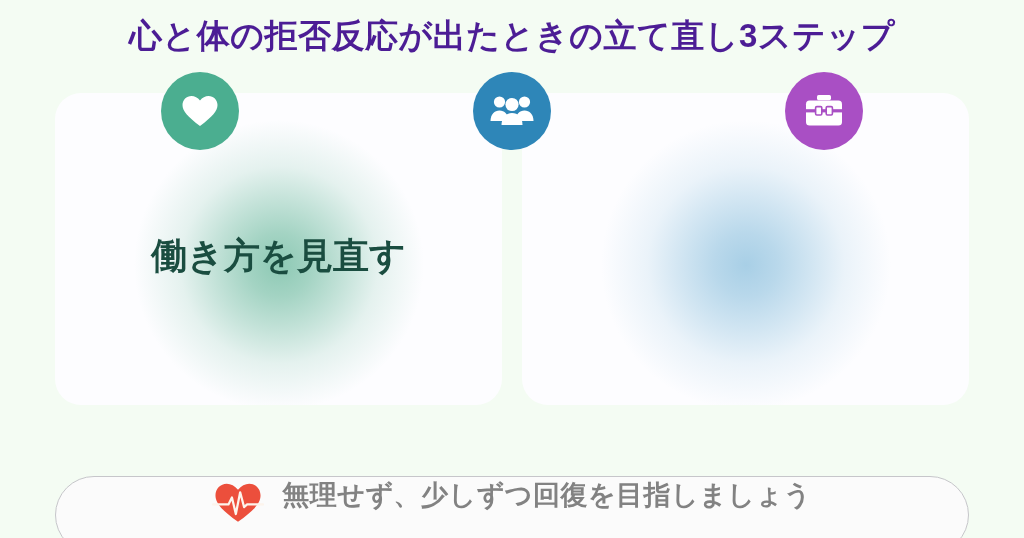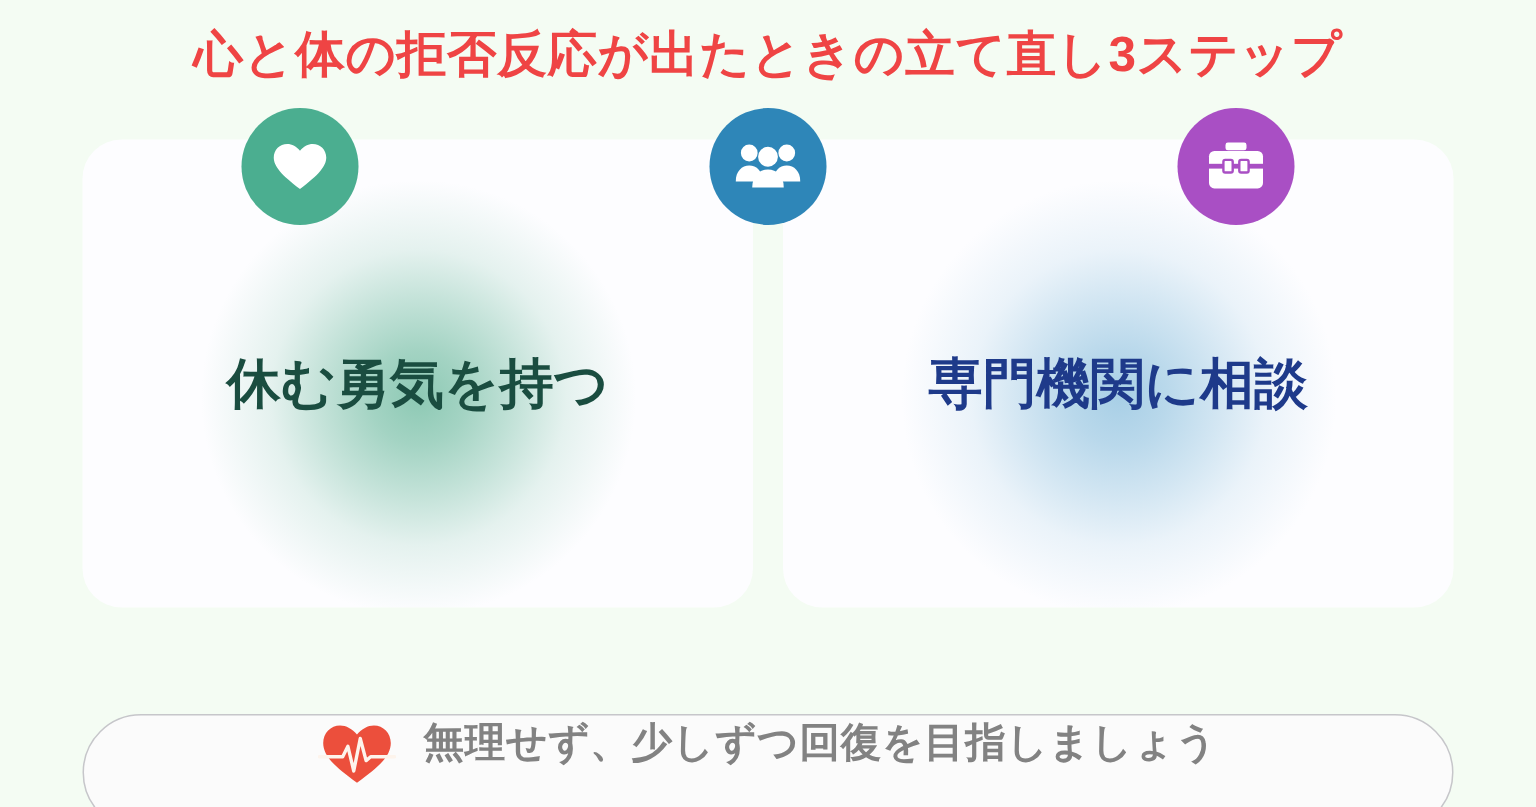--- a/index.html
+++ b/index.html
@@ -106,35 +106,34 @@
     color:#828282;
     letter-spacing:0.5px;
     white-space:nowrap;
   }
 
   #footer-icon { width:52px; height:48px; display:block; flex:none; }
 </style>
 </head>
 <body style="background: rgb(244, 252, 243);">
 
-<div id="title" style="color: #ef4444;">心と体の拒否反応が出たときの立て直し3ステップ</div>
+<div id="title" style="color: #4c1d95;">心と体の拒否反応が出たときの立て直し3ステップ</div>
 
 <div id="cards">
 
   <div class="card">
     <div class="glow" style="background: radial-gradient(circle closest-side, rgb(141, 201, 180) 0%, rgba(141, 201, 180, 0.8) 22%, rgba(141, 201, 180, 0.5) 46%, rgba(141, 201, 180, 0.22) 68%, rgba(141, 201, 180, 0) 100%);"></div>
     <div class="card-text" style="color: rgb(26, 77, 64);">
-      <span>休む勇気を持つ</span>
+      <span>働き方を見直す</span>
     </div>
   </div>
 
   <div class="card">
     <div class="glow" style="background: radial-gradient(circle closest-side, rgb(168, 207, 230) 0%, rgba(168, 207, 230, 0.8) 22%, rgba(168, 207, 230, 0.5) 46%, rgba(168, 207, 230, 0.22) 68%, rgba(168, 207, 230, 0) 100%);"></div>
     <div class="card-text" style="color: rgb(30, 58, 138);">
-      <span>専門機関に相談</span>
     </div>
   </div>
 
 
 </div>
 
 <div class="badge" id="badge-1" style="background: rgb(75, 174, 144);">
   <svg width="40" height="40" viewBox="0 0 32 32">
     <path d="M16 28 C6 20.5 2 15.8 2 11.2 C2 7.1 5.2 4 9.2 4 C11.7 4 14.2 5.3 16 7.6 C17.8 5.3 20.3 4 22.8 4 C26.8 4 30 7.1 30 11.2 C30 15.8 26 20.5 16 28 Z" fill="#ffffff"></path>
   </svg>

